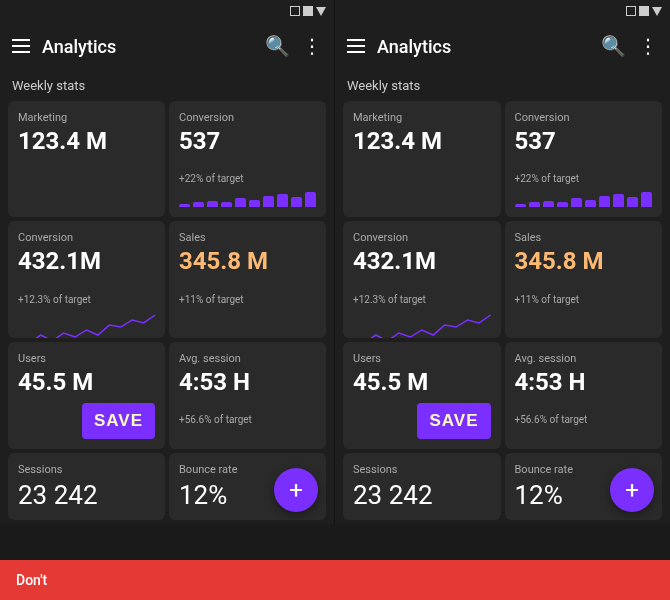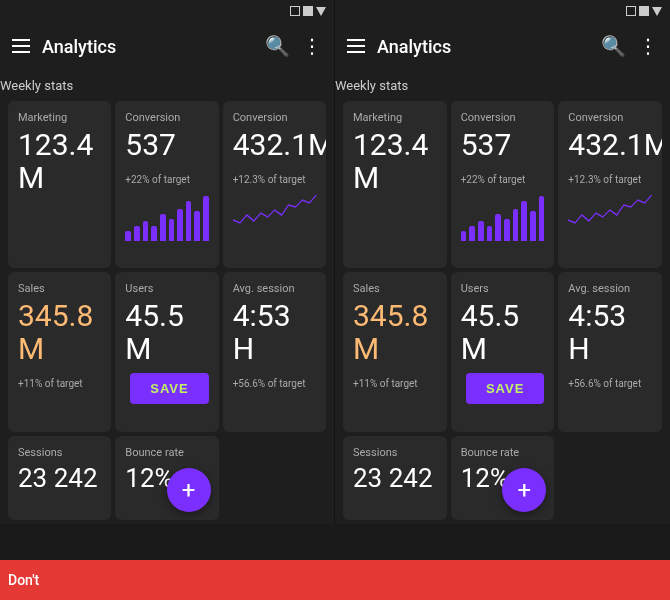--- a/index.html
+++ b/index.html
@@ -91,27 +91,27 @@
       display: block;
       width: 18px;
       height: 2px;
       background: #fff;
     }
 
     
     .section-label {
       color: #cccccc;
       font-size: 13px;
-      padding: 8px 0 4px;
+      padding: 8px 12px 4px;
     }
 
     
     .stats-grid {
       display: grid;
-      grid-template-columns: 1fr 1fr 1fr;
+      grid-template-columns: 1fr 1fr;
       gap: 4px;
       padding: 4px 8px;
       flex: 1;
       overflow: hidden;
     }
 
     .stat-card {
       background: #2a2a2a;
       border-radius: 6px;
       padding: 10px;
@@ -121,55 +121,55 @@
       overflow: hidden;
     }
 
     .stat-label {
       color: #aaaaaa;
       font-size: 11px;
       margin-bottom: 4px;
     }
     .stat-value {
       color: #ffffff;
-      font-size: 30px;
-      font-weight: 400;
+      font-size: 24px;
+      font-weight: 700;
       line-height: 1.1;
     }
     .stat-value.purple {
       color: #fdba74;
     }
     .stat-sub {
       color: #aaaaaa;
       font-size: 10px;
-      margin-top: 13px;
+      margin-top: 19px;
     }
 
     
     .bar-chart {
       display: flex;
       align-items: flex-end;
       gap: 3px;
       height: 50px;
       margin-top: 6px;
     }
     .bar {
       background: #7b2fff;
       border-radius: 2px 2px 0 0;
       flex: 1;
     }
 
     
     .save-btn {
       background: #7b2fff;
-      color: #bef264;
+      color: #fef9c3;
       border: none;
       border-radius: 4px;
-      padding: 8px 20px;
-      font-size: 13px;
+      padding: 8px 12px;
+      font-size: 17px;
       font-weight: 600;
       letter-spacing: 1px;
       cursor: pointer;
       margin-top: 8px;
       align-self: flex-end;
     }
 
     
     .fab {
       position: absolute;
@@ -191,21 +191,21 @@
 
     
     .bottom-bar {
       height: 40px;
       display: flex;
     }
     .bottom-segment {
       flex: 1;
       display: flex;
       align-items: center;
-      padding-left: 8px;
+      padding-left: 16px;
       font-size: 14px;
       font-weight: 500;
     }
     .bottom-segment.dont {
       background: #e53935;
       color: #fff;
     }
     .bottom-segment.do {
       background: #43a047;
       color: #fff;

